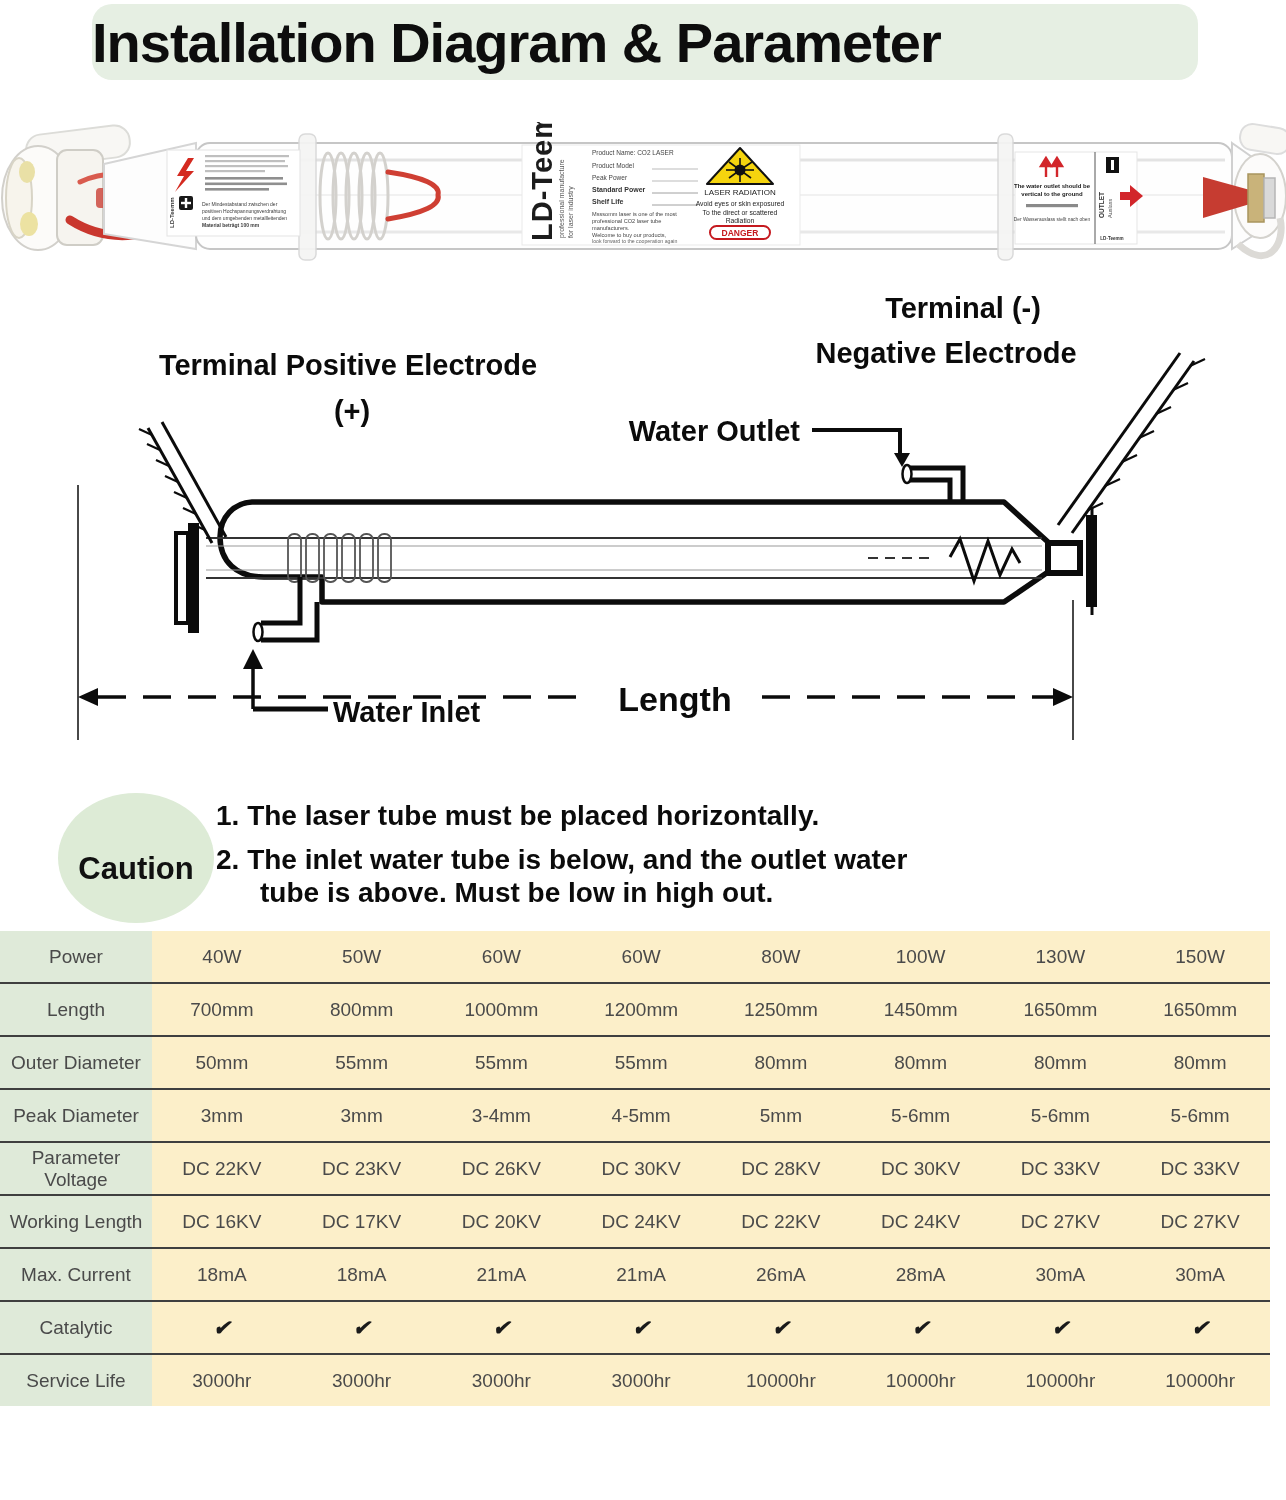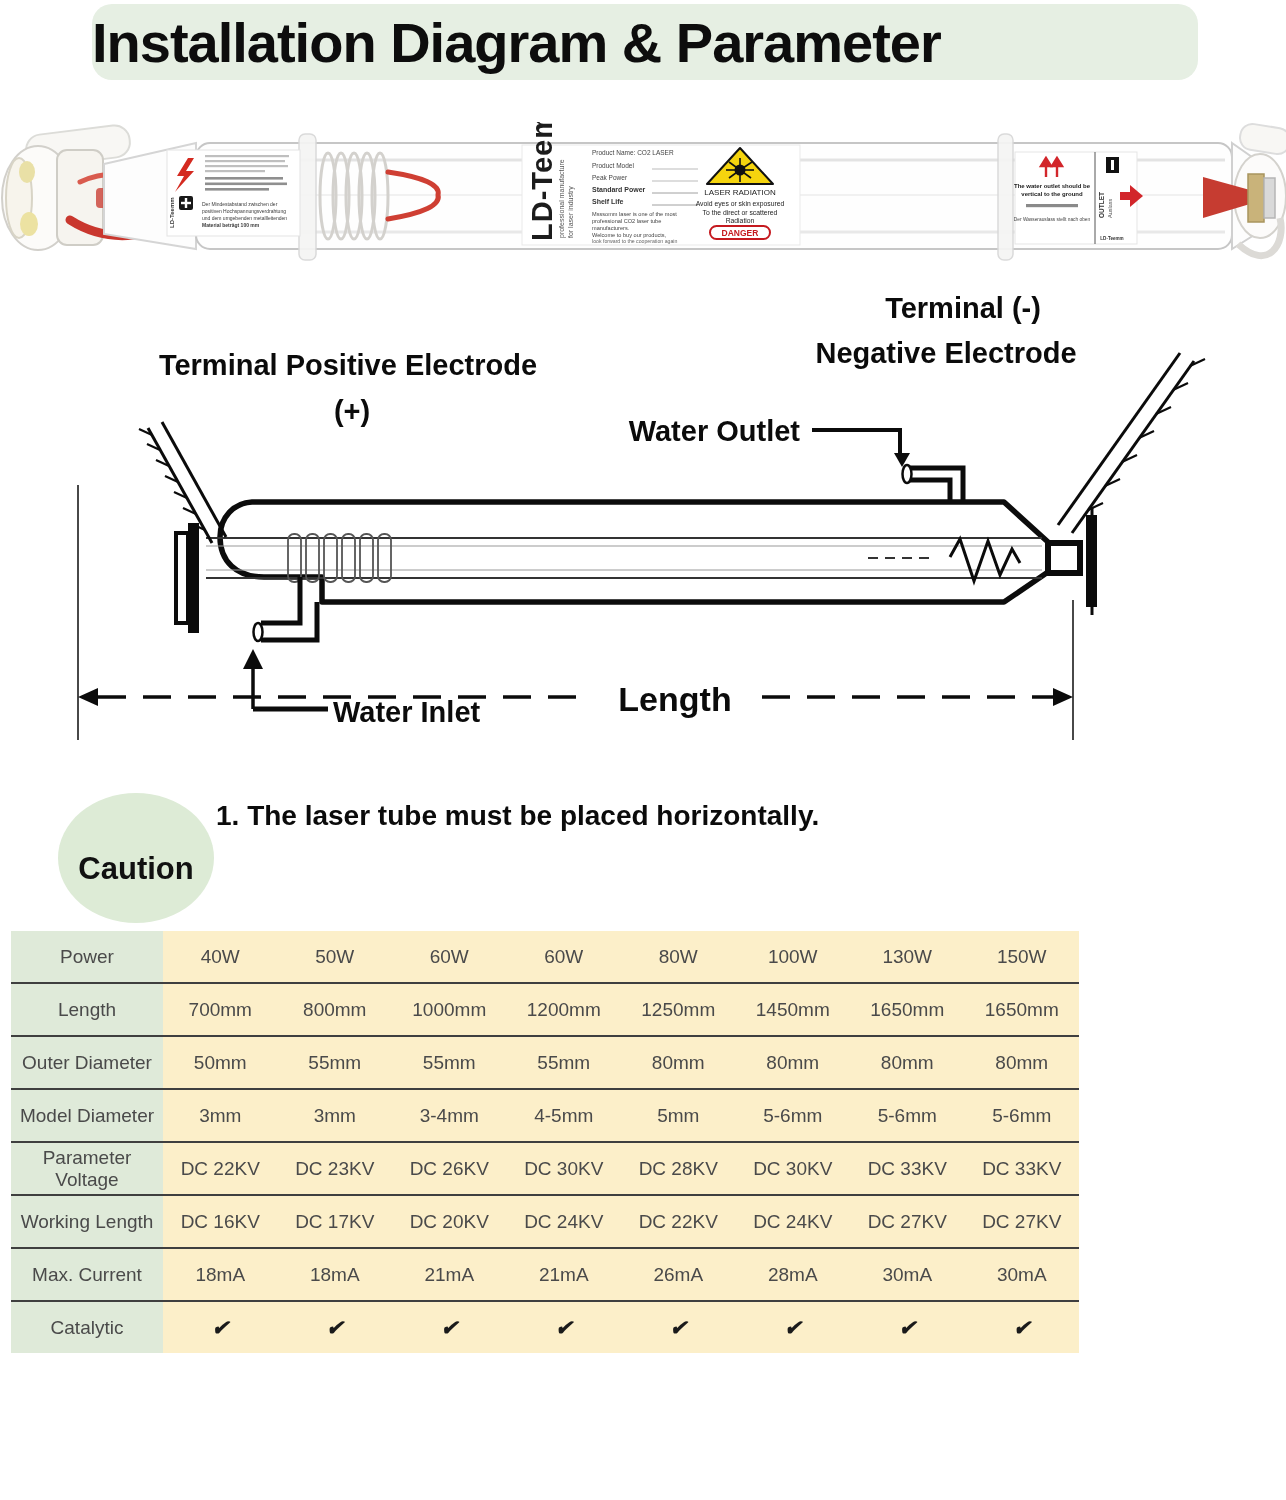--- a/index.html
+++ b/index.html
@@ -14,21 +14,21 @@
   .diagram{position:absolute;left:0;top:285px;width:1286px;height:505px;}
 
   .caution-badge{position:absolute;left:58px;top:793px;width:156px;height:130px;border-radius:50%;
     background:#ddebd6;display:flex;align-items:center;justify-content:center;}
   .caution-badge span{font-size:31px;font-weight:bold;color:#111;margin-top:22px;}
   .caution-items{position:absolute;left:216px;top:800px;width:1050px;color:#0b0b0b;
     font-size:28px;font-weight:bold;line-height:1.16;}
   .caution-items p{margin:0 0 12px 0;}
   .caution-items .indent{padding-left:44px;}
 
-  table.spec-table{position:absolute;left:11px;top:931px;width:1068px;border-collapse:collapse;
+  table.spec-table{position:absolute;left:0;top:931px;width:1270px;border-collapse:collapse;
     table-layout:fixed;font-size:19px;color:#4a4a4a;}
   table.spec-table td{text-align:center;vertical-align:middle;height:51px;padding:0 4px;}
   table.spec-table col.c-label{width:152px;}
   td.label-cell{background:#dfead9;}
   td.value-cell{background:#fcefc9;}
   tr.sep td{border-top:2px solid #3f3f3f;}
   tr.tall td{height:84px;}
   tr.checks td.value-cell{font-weight:bold;font-style:italic;font-size:21px;color:#1a1a1a;}
 
   svg text{font-family:"Liberation Sans", sans-serif;}
@@ -279,20 +279,22 @@
       <line x1="762" y1="412" x2="1053" y2="412" stroke-width="3.5" stroke-dasharray="28 17"></line>
       <polygon points="1073,412 1053,403 1053,421" fill="#0b0b0b" stroke="none"></polygon>
     </g>
   </svg>
 
   <div class="caution-badge">
     <span>Caution</span>
   </div>
   <div class="caution-items">
     <p>1. The laser tube must be placed horizontally.</p>
+    <p><span>2. The inlet water tube is below, and the outlet water</span><br>
+      <span class="indent">tube is above. Must be low in high out.</span></p>
   </div>
 
   <table class="spec-table">
     <colgroup>
       <col class="c-label">
       <col span="8">
     </colgroup>
     <tbody>
         <tr>
           <td class="label-cell">Power</td>
@@ -321,21 +323,21 @@
           <td class="value-cell">50mm</td>
           <td class="value-cell">55mm</td>
           <td class="value-cell">55mm</td>
           <td class="value-cell">55mm</td>
           <td class="value-cell">80mm</td>
           <td class="value-cell">80mm</td>
           <td class="value-cell">80mm</td>
           <td class="value-cell">80mm</td>
         </tr>
         <tr class="sep">
-          <td class="label-cell">Model Diameter</td>
+          <td class="label-cell">Peak Diameter</td>
           <td class="value-cell">3mm</td>
           <td class="value-cell">3mm</td>
           <td class="value-cell">3-4mm</td>
           <td class="value-cell">4-5mm</td>
           <td class="value-cell">5mm</td>
           <td class="value-cell">5-6mm</td>
           <td class="value-cell">5-6mm</td>
           <td class="value-cell">5-6mm</td>
         </tr>
         <tr class="sep">
@@ -375,16 +377,27 @@
           <td class="label-cell">Catalytic</td>
           <td class="value-cell">✔</td>
           <td class="value-cell">✔</td>
           <td class="value-cell">✔</td>
           <td class="value-cell">✔</td>
           <td class="value-cell">✔</td>
           <td class="value-cell">✔</td>
           <td class="value-cell">✔</td>
           <td class="value-cell">✔</td>
         </tr>
+        <tr class="sep">
+          <td class="label-cell">Service Life</td>
+          <td class="value-cell">3000hr</td>
+          <td class="value-cell">3000hr</td>
+          <td class="value-cell">3000hr</td>
+          <td class="value-cell">3000hr</td>
+          <td class="value-cell">10000hr</td>
+          <td class="value-cell">10000hr</td>
+          <td class="value-cell">10000hr</td>
+          <td class="value-cell">10000hr</td>
+        </tr>
       </tbody>
   </table>
 
 </div>
 
 </body></html>

